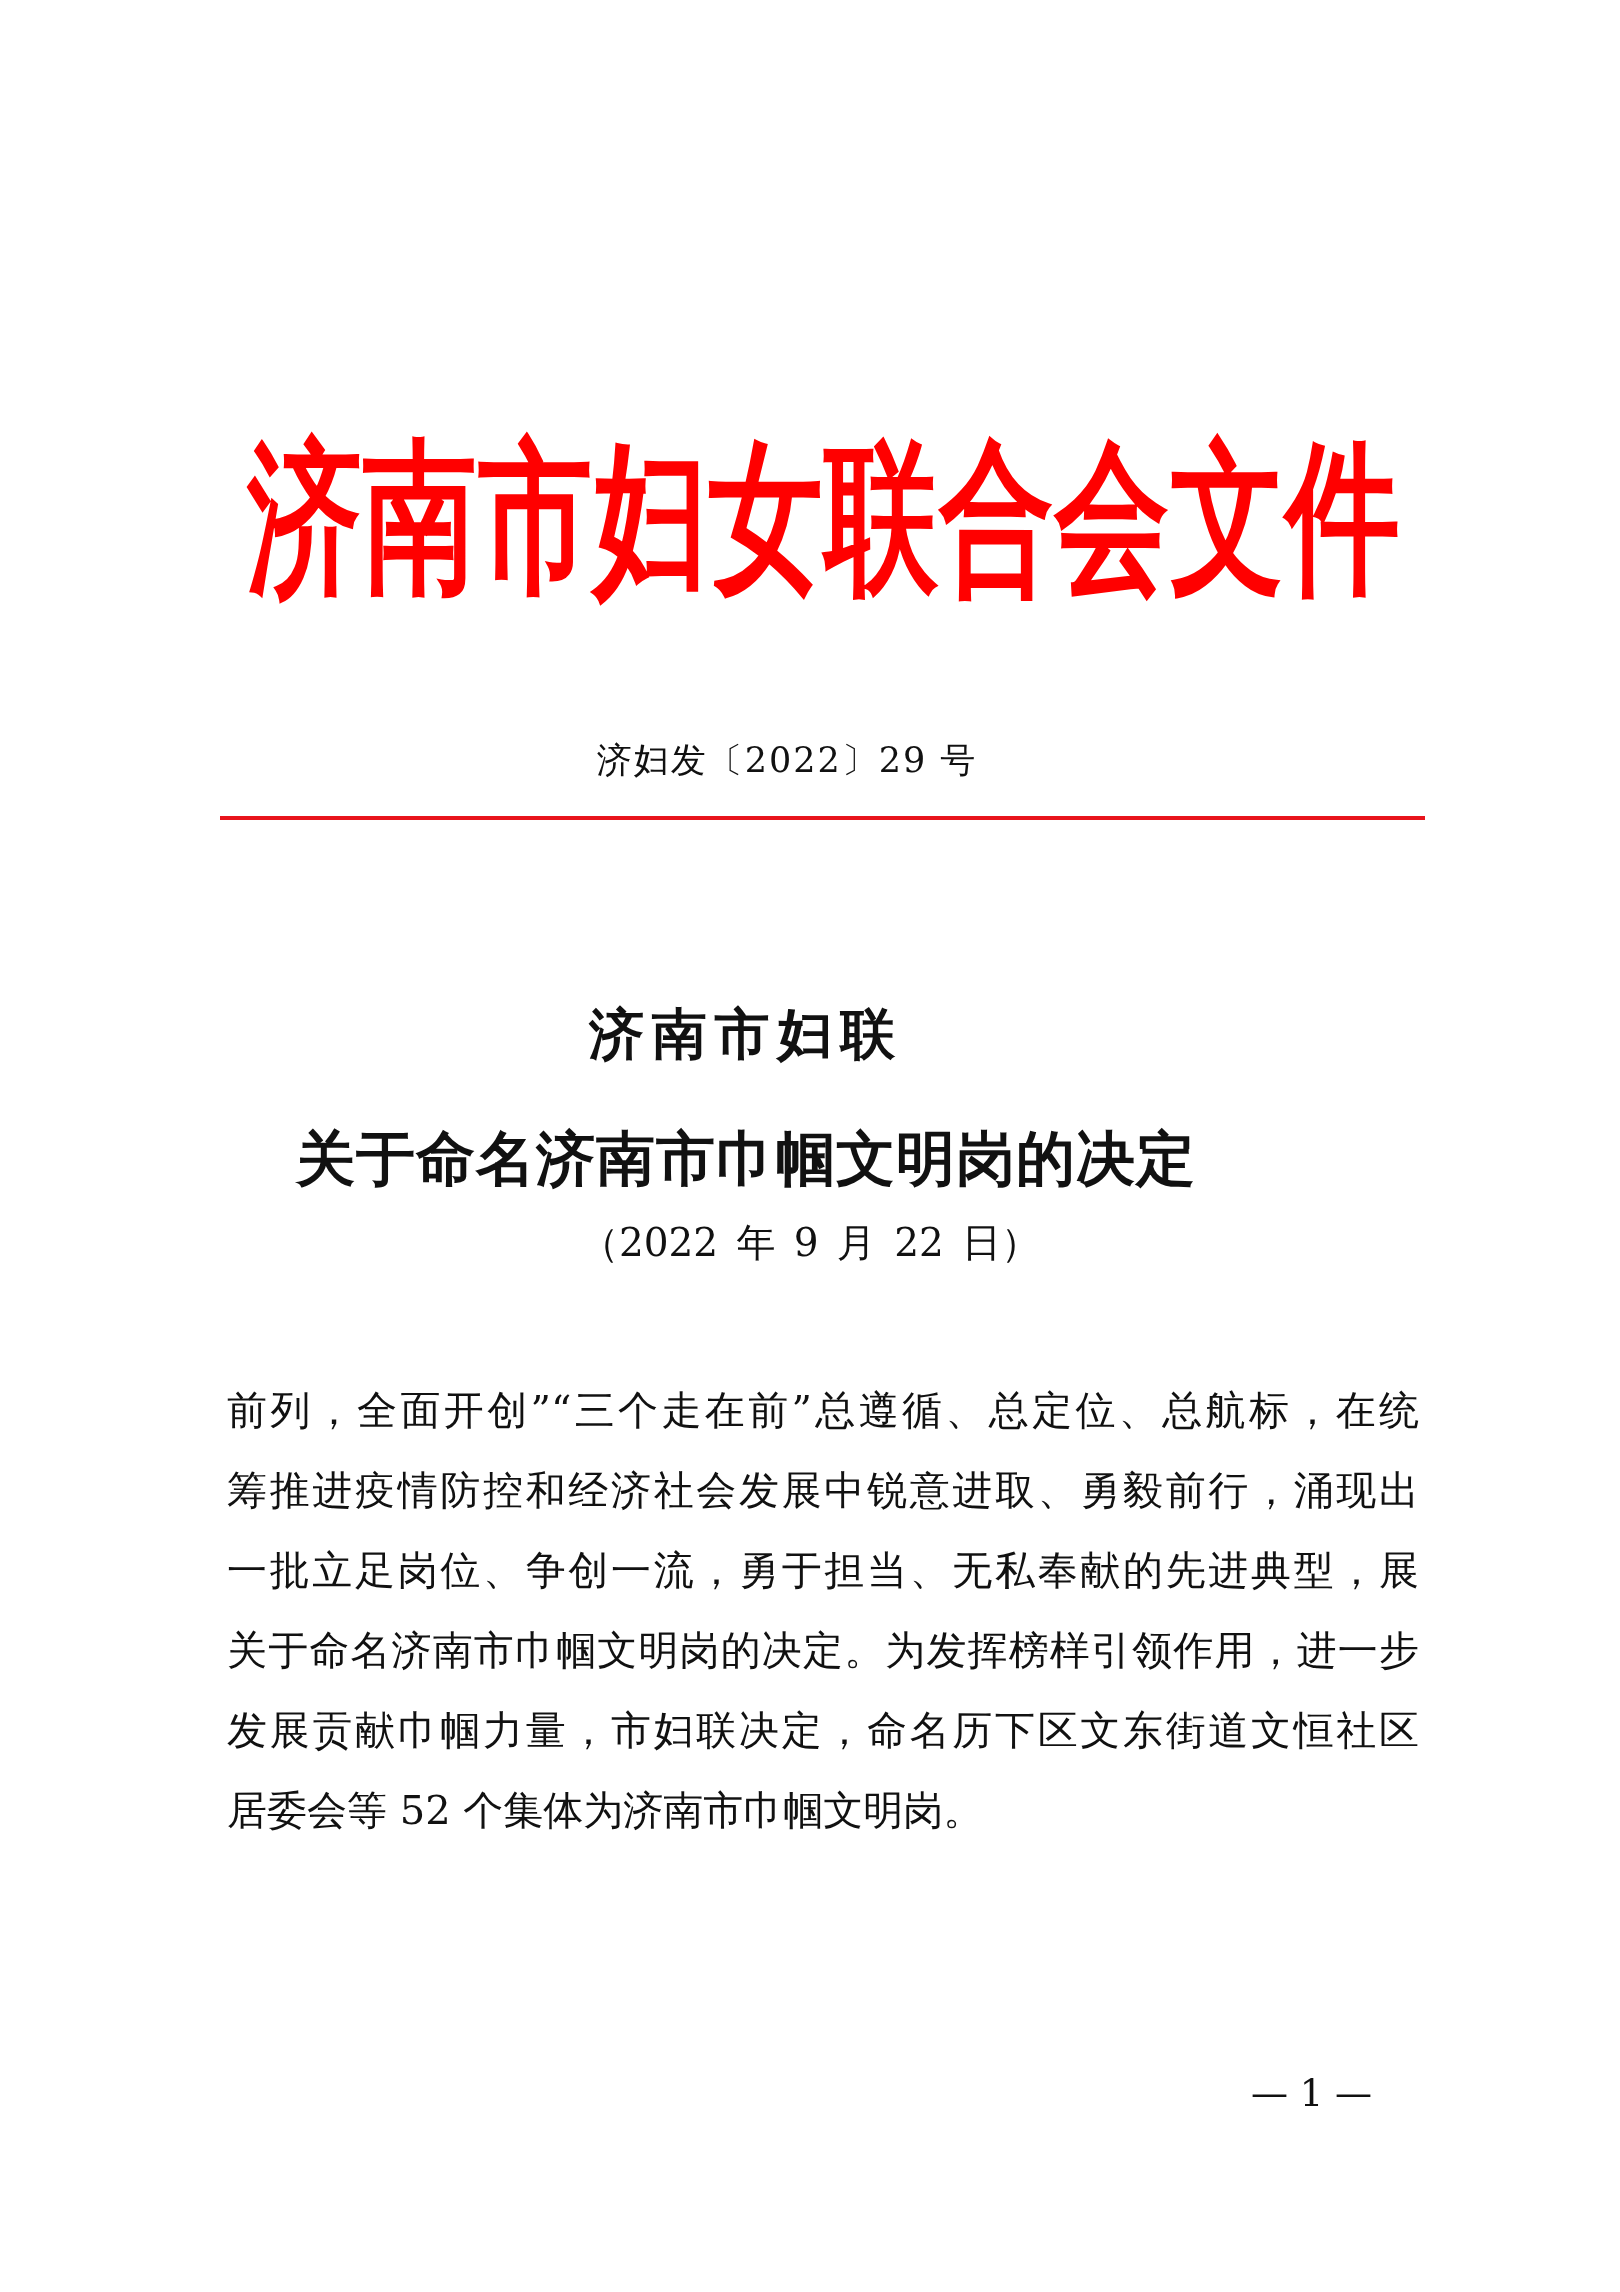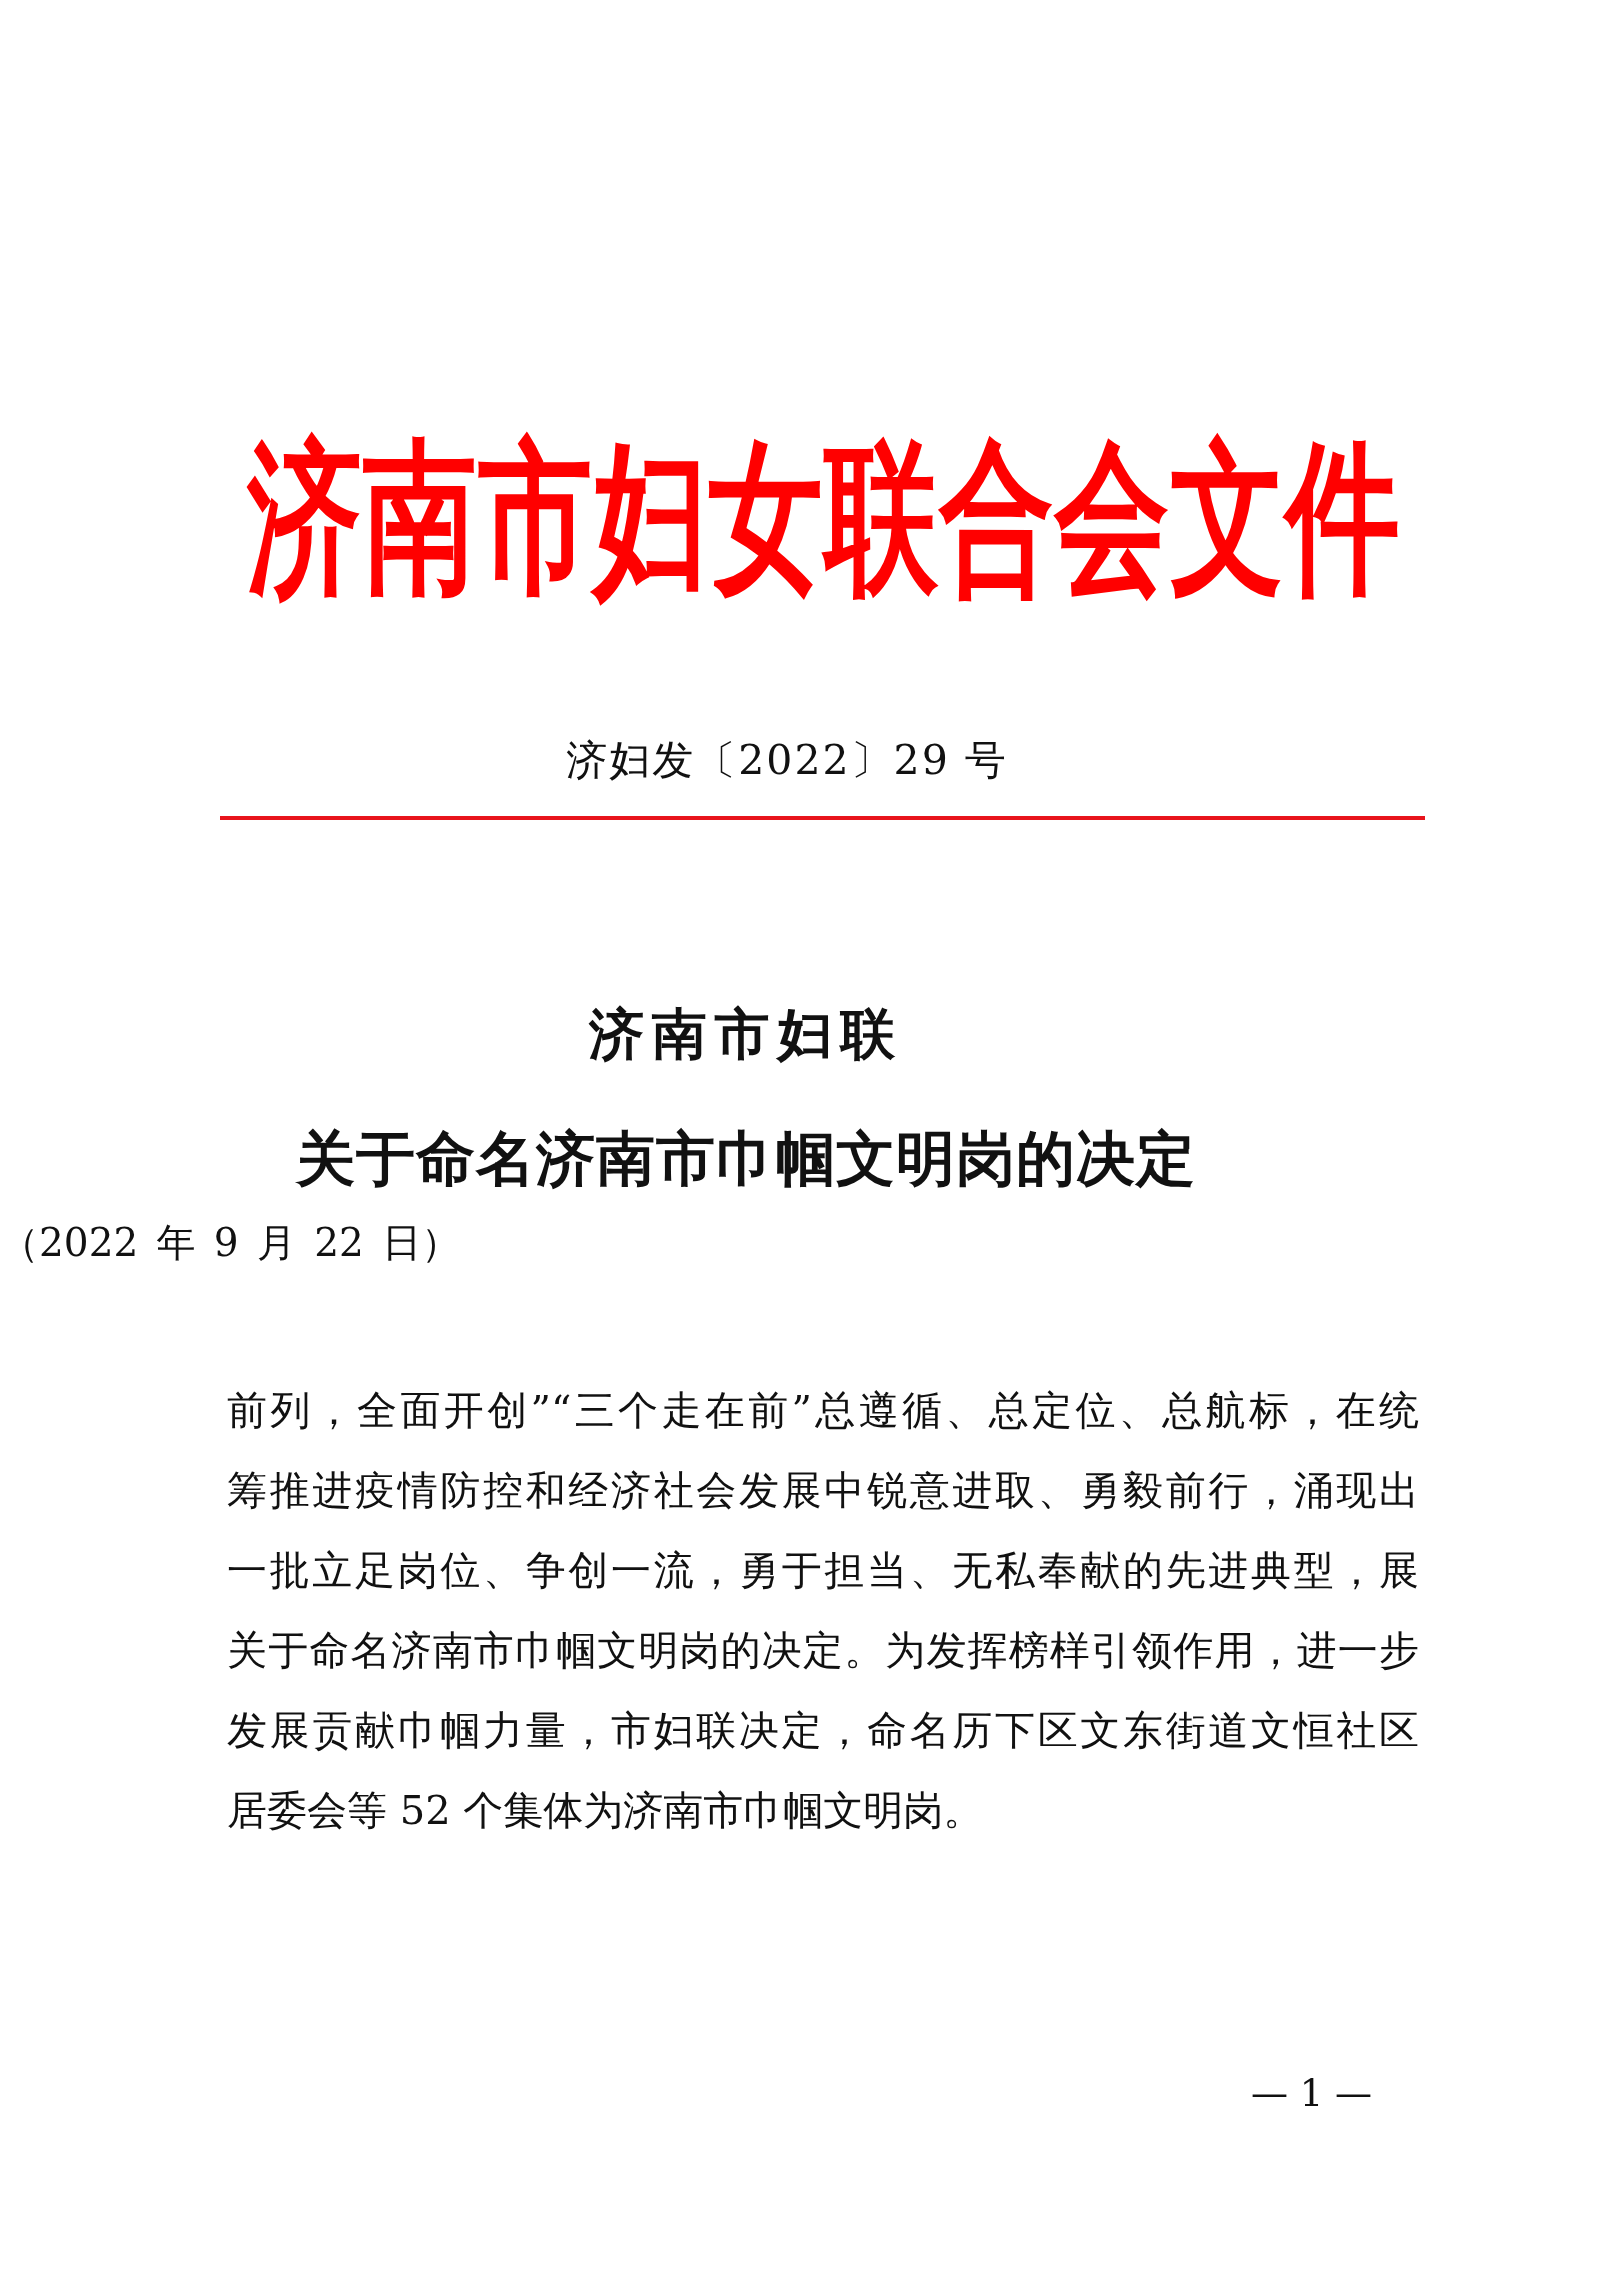--- a/index.html
+++ b/index.html
@@ -15,38 +15,38 @@
   }
   .masthead span {
     display: inline-block; width: 115px; text-align: center;
     font-size: 114px; line-height: 114px;
     transform: scaleY(1.45); transform-origin: center bottom;
   }
 
   .doc-number {
     position: absolute; left: 0; width: 1574px; top: 733px; text-align: center;
     font-family: "DejaVu Serif", "Liberation Serif", serif;
-    font-size: 41px; line-height: 55px; color: #111; letter-spacing: 2px;
+    font-size: 35px; line-height: 55px; color: #111; letter-spacing: 2px;
   }
 
   .red-rule {
     position: absolute; left: 220px; top: 816px; width: 1205px; height: 3.9px;
     background: #e8141c;
   }
 
   .title1, .title2 {
     position: absolute; left: 0; width: 1492px; text-align: center;
     font-family: "DejaVu Serif", "Liberation Serif", serif;
     font-weight: bold; color: #111;
   }
   .title1 { top: 1002px; font-size: 55px; line-height: 63px; letter-spacing: 7.8px; }
   .title2 { top: 1078px; font-size: 59px; line-height: 69px; letter-spacing: 1px; margin-top: 46px; }
 
   .date-line {
-    position: absolute; left: 0; width: 1620px; top: 1215px; text-align: left;
+    position: absolute; left: 0; width: 1620px; top: 1215px; text-align: center;
     font-family: "DejaVu Serif", "Liberation Serif", serif;
     font-size: 39px; line-height: 55px; color: #111; word-spacing: 5.9px;
   }
 
   .body-text {
     position: absolute; left: 227px; top: 1370px; width: 1192px;
     font-family: "DejaVu Serif", "Liberation Serif", serif;
     font-size: 40px; line-height: 80px; color: #111;
     text-align: justify; text-justify: inter-character;
   }

